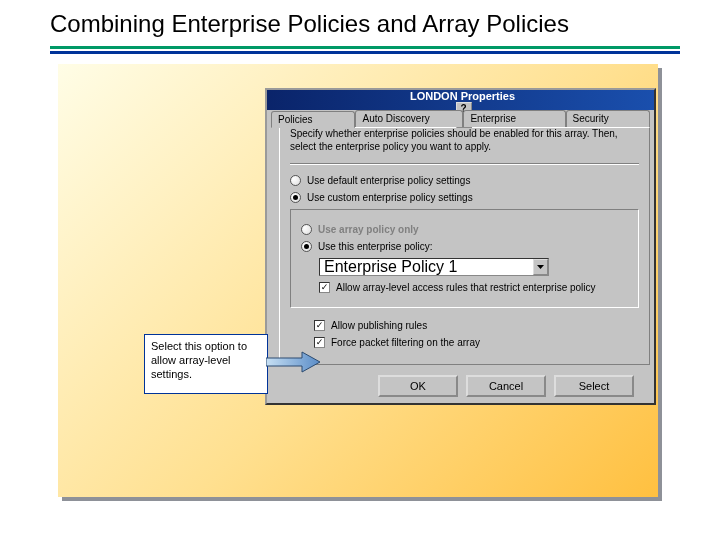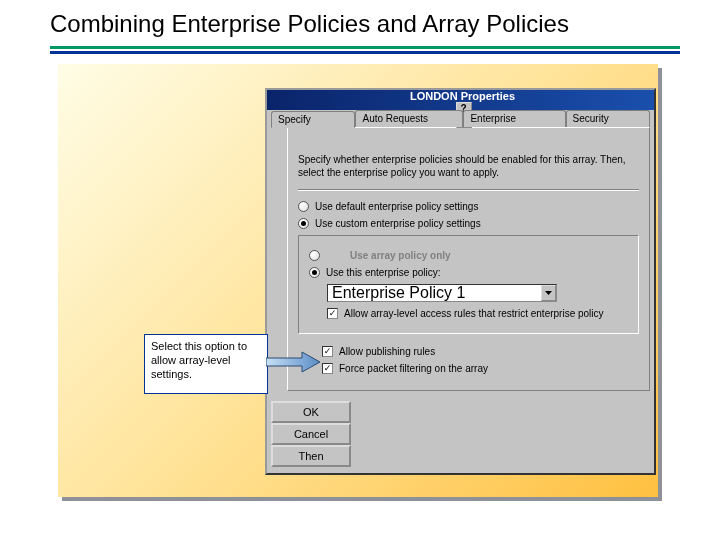--- a/index.html
+++ b/index.html
@@ -98,26 +98,26 @@
     border-top-right-radius: 3px;
     position: relative;
   }
   .tab.active {
     background: #c4c4c4;
     border-bottom: 1px solid #c4c4c4;
     z-index: 2;
     top: 1px;
   }
   .tab-panel {
-    margin: 0 4px 4px 20px;
+    margin: 0 4px 4px 12px;
     border: 1px solid #808080;
     border-top: 1px solid #fff;
     border-left: 1px solid #fff;
     background: #c4c4c4;
-    padding: 26px 10px 10px 10px;
+    padding: 0 10px 10px 10px;
   }
   .desc { font-size: 10px; line-height: 1.25; margin-bottom: 10px; }
   .hr { border: none; height: 2px; background: #888; border-top: 1px solid #808080; border-bottom: 1px solid #fff; margin: 6px 0 10px 0; }
   .radio-row { display: flex; align-items: center; margin: 6px 0; font-size: 10px; }
   .radio {
     width: 11px; height: 11px; border-radius: 50%;
     border: 1px solid #555;
     background: radial-gradient(circle at 30% 30%, #fff, #ddd);
     margin-right: 6px;
     display: flex; align-items: center; justify-content: center;
@@ -125,21 +125,21 @@
   }
   .radio .dot { width: 5px; height: 5px; border-radius: 50%; background: #000; }
   .inset-group {
     margin: 6px 0 0 0;
     border: 1px solid #808080;
     border-top-color: #808080; border-left-color: #808080;
     border-right-color: #fff; border-bottom-color: #fff;
     padding: 8px 10px;
     background: #c4c4c4;
   }
-  .disabled { color: #808080; gap: 24px; }
+  .disabled { color: #808080; }
   .dropdown {
     display: flex;
     width: 230px;
     height: 18px;
     background: #fff;
     border: 1px inset #888;
     margin: 4px 0 6px 18px;
     align-items: center;
     padding-left: 4px;
     font-size: 16px;
@@ -157,23 +157,22 @@
     background: #fff;
     border: 1px inset #888;
     margin-right: 6px;
     display: flex; align-items: center; justify-content: center;
     flex-shrink: 0;
     font-size: 9px; line-height: 1;
   }
   .btn-row {
     display: flex;
     justify-content: flex-end;
-    gap: 0;
-    padding: 6px 4px;
-    flex-direction: column;
+    gap: 8px;
+    padding: 6px 20px;
   }
   .win-btn {
     width: 80px; height: 22px;
     background: #c4c4c4;
     border: 2px outset #ddd;
     font-size: 11px;
     display: flex; align-items: center; justify-content: center;
   }
 </style>
 </head>
@@ -199,22 +198,22 @@
 
     <div class="dialog">
       <div class="titlebar">
         <span>LONDON Properties</span>
         <div class="titlebar-spacer"></div>
         <div class="titlebar-btn">?</div>
         <div class="titlebar-btn">✕</div>
       </div>
 
       <div class="tabs-row" style="padding-top:0">
-        <div class="tab active" style="flex:1.2">Specify</div>
-        <div class="tab" style="flex:1.6">Auto Requests</div>
+        <div class="tab active" style="flex:1.2">Policies</div>
+        <div class="tab" style="flex:1.6">Auto Discovery</div>
         <div class="tab" style="flex:1.5">Enterprise</div>
         <div class="tab" style="flex:1.2">Security</div>
       </div>
 
       <div class="tab-panel">
         <div class="desc">Specify whether enterprise policies should be enabled for this array. Then, select the enterprise policy you want to apply.</div>
         <div class="hr"></div>
 
         <div class="radio-row">
           <span class="radio"></span>
@@ -259,18 +258,18 @@
         </div>
         <div class="chk-row" style="margin-left:24px">
           <span class="chk">✓</span>
           <span>Force packet filtering on the array</span>
         </div>
       </div>
 
       <div class="btn-row">
         <div class="win-btn">OK</div>
         <div class="win-btn">Cancel</div>
-        <div class="win-btn">Then</div>
+        <div class="win-btn">Select</div>
       </div>
     </div>
 
   </div>
 </div>
 
 </body></html>

